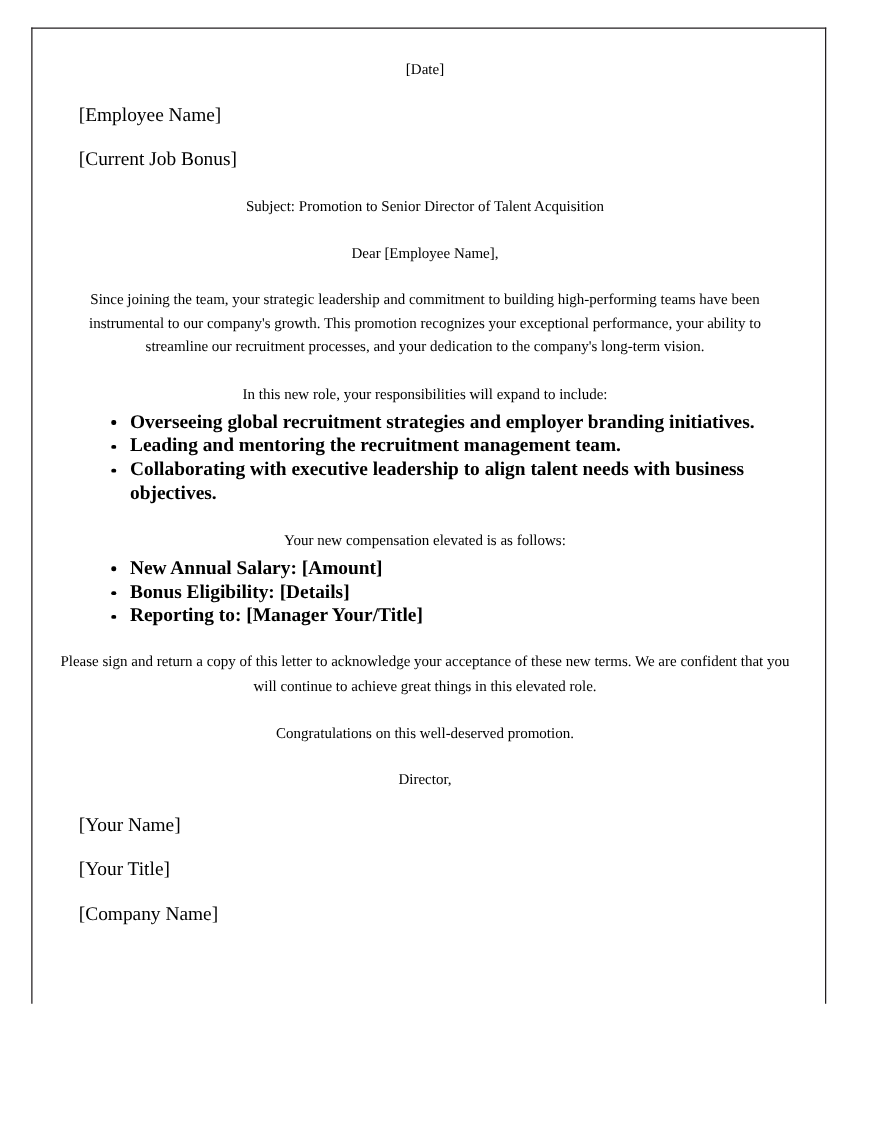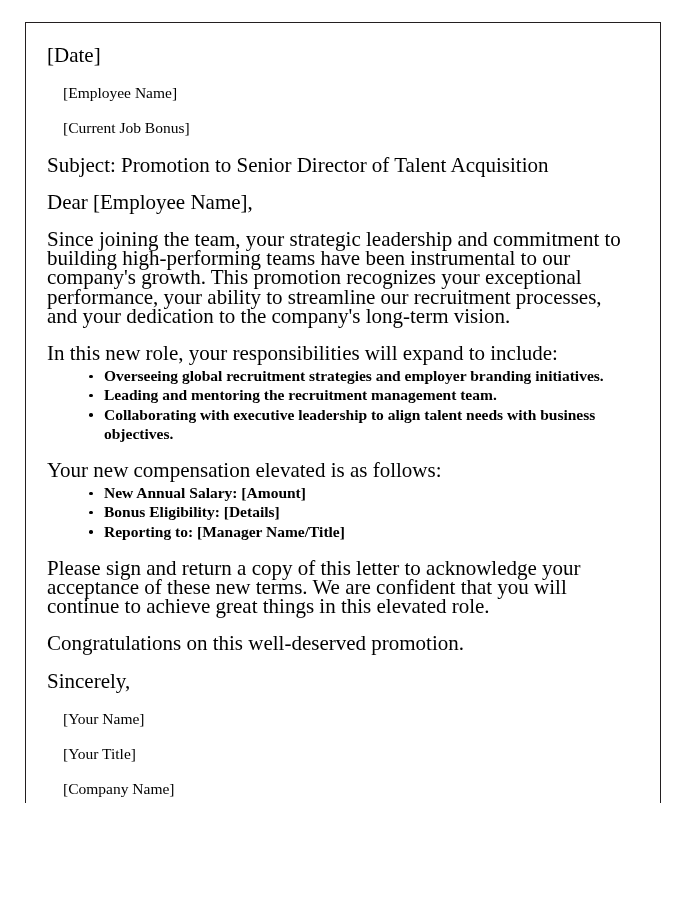--- a/index.html
+++ b/index.html
@@ -32,24 +32,24 @@
   }
 
   #letter-body {
     position: absolute;
     left: 21px;
     top: 23px;
     width: 586px;
   }
 
   .para {
-    font-size: 21px;
+    font-size: 12px;
     line-height: 19.2px;
     margin: 0 0 18px 0;
-    text-align: left;
+    text-align: center;
     white-space: normal;
   }
 
   .para.tight {
     margin-bottom: 0;
   }
 
   .block {
     margin: 0 0 18px 0;
   }
@@ -111,28 +111,28 @@
       <li>Overseeing global recruitment strategies and employer branding initiatives.</li>
       <li>Leading and mentoring the recruitment management team.</li>
       <li>Collaborating with executive leadership to align talent needs with business objectives.</li>
     </ul>
 
     <p class="para tight">Your new compensation elevated is as follows:</p>
     <div class="spacer-sm"></div>
     <ul class="bullets">
       <li>New Annual Salary: [Amount]</li>
       <li>Bonus Eligibility: [Details]</li>
-      <li>Reporting to: [Manager Name/Title]</li>
+      <li>Reporting to: [Manager Your/Title]</li>
     </ul>
 
     <p class="para">Please sign and return a copy of this letter to acknowledge your acceptance of these new terms. We are confident that you will continue to achieve great things in this elevated role.</p>
 
     <p class="para">Congratulations on this well-deserved promotion.</p>
 
-    <p class="para">Sincerely,</p>
+    <p class="para">Director,</p>
 
     <div class="block">
       <p class="line">[Your Name]</p>
       <p class="line">[Your Title]</p>
       <p class="line">[Company Name]</p>
     </div>
 
   </div>
 </div>
 

